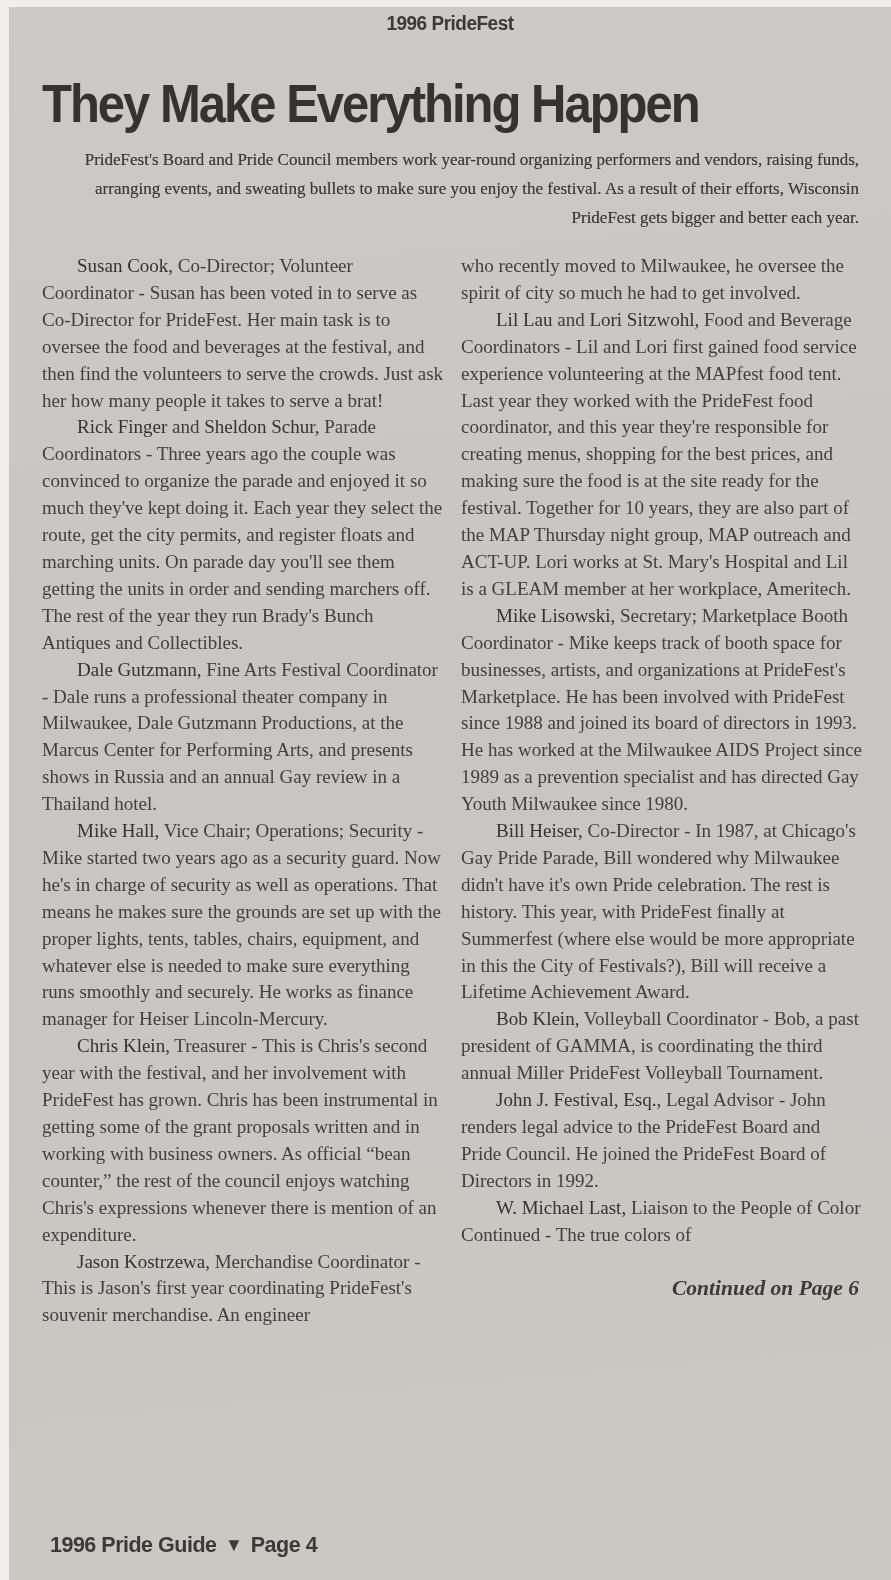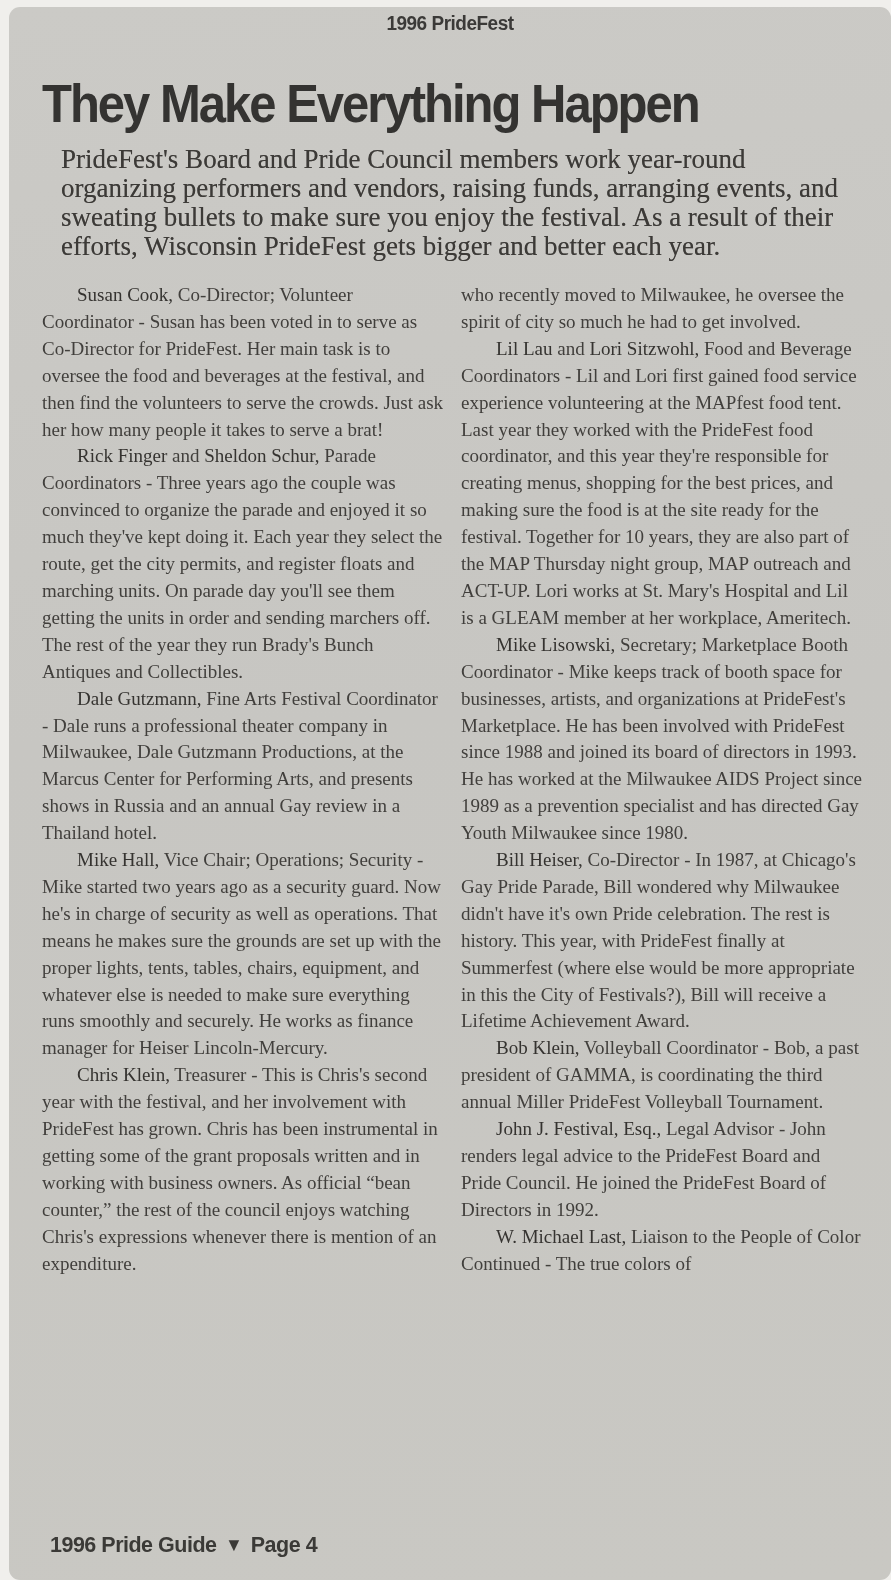--- a/index.html
+++ b/index.html
@@ -6,21 +6,20 @@
     margin: 0; padding: 0;
     width: 891px; height: 1580px;
     background: #f0efec;
     overflow: hidden;
   }
   .paper {
     position: absolute;
     left: 9px; top: 7px; right: 0; bottom: 0;
     background: linear-gradient(175deg, #cbcac6 0%, #c7c6c2 45%, #c9c8c3 100%);
     color: #403e3b;
-    border-radius: 11px;
   }
   .scan-header {
     text-align: center;
     font-family: "Liberation Sans", sans-serif;
     font-weight: 700;
     font-size: 19px;
     letter-spacing: -0.5px;
     color: #3b3a38;
     padding-top: 6px;
     transform: scaleY(1.05);
@@ -30,25 +29,26 @@
     font-weight: 700;
     font-size: 49px;
     letter-spacing: -2px;
     color: #343331;
     margin: 38px 0 0 33px;
     transform: scaleY(1.08);
     transform-origin: left top;
   }
   .intro {
     font-family: "Liberation Serif", serif;
-    font-size: 27px;
+    font-size: 17px;
     line-height: 29px;
     color: #3c3a37;
     margin: 16px 32px 0 52px;
     text-shadow: 0 0 0.6px rgba(50,48,45,0.55);
+    text-align: right;
   }
   .columns {
     display: flex;
     gap: 17px;
     margin: 21px 28px 0 33px;
   }
   .col { flex: 1; }
   .body-para {
     font-family: "Liberation Serif", serif;
     font-size: 19px;
@@ -99,32 +99,34 @@
   <p class="intro">PrideFest's Board and Pride Council members work year-round organizing performers and vendors, raising funds, arranging events, and sweating bullets to make sure you enjoy the festival. As a result of their efforts, Wisconsin PrideFest gets bigger and better each year.</p>
 
   <div class="columns">
     <div class="col">
       <div>
           <p class="body-para"><span class="person">Susan Cook,</span><span> Co-Director; Volunteer Coordinator - Susan has been voted in to serve as Co-Director for PrideFest. Her main task is to oversee the food and beverages at the festival, and then find the volunteers to serve the crowds. Just ask her how many people it takes to serve a brat!</span></p>
           <p class="body-para"><span class="person">Rick Finger</span><span> and </span><span class="person">Sheldon Schur,</span><span> Parade Coordinators - Three years ago the couple was convinced to organize the parade and enjoyed it so much they've kept doing it. Each year they select the route, get the city permits, and register floats and marching units. On parade day you'll see them getting the units in order and sending marchers off. The rest of the year they run Brady's Bunch Antiques and Collectibles.</span></p>
           <p class="body-para"><span class="person">Dale Gutzmann,</span><span> Fine Arts Festival Coordinator - Dale runs a professional theater company in Milwaukee, Dale Gutzmann Productions, at the Marcus Center for Performing Arts, and presents shows in Russia and an annual Gay review in a Thailand hotel.</span></p>
           <p class="body-para"><span class="person">Mike Hall,</span><span> Vice Chair; Operations; Security - Mike started two years ago as a security guard. Now he's in charge of security as well as operations. That means he makes sure the grounds are set up with the proper lights, tents, tables, chairs, equipment, and whatever else is needed to make sure everything runs smoothly and securely. He works as finance manager for Heiser Lincoln-Mercury.</span></p>
           <p class="body-para"><span class="person">Chris Klein,</span><span> Treasurer - This is Chris's second year with the festival, and her involvement with PrideFest has grown. Chris has been instrumental in getting some of the grant proposals written and in working with business owners. As official “bean counter,” the rest of the council enjoys watching Chris's expressions whenever there is mention of an expenditure.</span></p>
+          <p class="body-para"><span class="person">Jason Kostrzewa,</span><span> Merchandise Coordinator - This is Jason's first year coordinating PrideFest's souvenir merchandise. An engineer</span></p>
         </div>
     </div>
     <div class="col">
       <div>
           <p class="body-para no-indent"><span>who recently moved to Milwaukee, he oversee the spirit of city so much he had to get involved.</span></p>
           <p class="body-para"><span class="person">Lil Lau</span><span> and </span><span class="person">Lori Sitzwohl,</span><span> Food and Beverage Coordinators - Lil and Lori first gained food service experience volunteering at the MAPfest food tent. Last year they worked with the PrideFest food coordinator, and this year they're responsible for creating menus, shopping for the best prices, and making sure the food is at the site ready for the festival. Together for 10 years, they are also part of the MAP Thursday night group, MAP outreach and ACT-UP. Lori works at St. Mary's Hospital and Lil is a GLEAM member at her workplace, Ameritech.</span></p>
           <p class="body-para"><span class="person">Mike Lisowski,</span><span> Secretary; Marketplace Booth Coordinator - Mike keeps track of booth space for businesses, artists, and organizations at PrideFest's Marketplace. He has been involved with PrideFest since 1988 and joined its board of directors in 1993. He has worked at the Milwaukee AIDS Project since 1989 as a prevention specialist and has directed Gay Youth Milwaukee since 1980.</span></p>
           <p class="body-para"><span class="person">Bill Heiser,</span><span> Co-Director - In 1987, at Chicago's Gay Pride Parade, Bill wondered why Milwaukee didn't have it's own Pride celebration. The rest is history. This year, with PrideFest finally at Summerfest (where else would be more appropriate in this the City of Festivals?), Bill will receive a Lifetime Achievement Award.</span></p>
           <p class="body-para"><span class="person">Bob Klein,</span><span> Volleyball Coordinator - Bob, a past president of GAMMA, is coordinating the third annual Miller PrideFest Volleyball Tournament.</span></p>
           <p class="body-para"><span class="person">John J. Festival, Esq.,</span><span> Legal Advisor - John renders legal advice to the PrideFest Board and Pride Council. He joined the PrideFest Board of Directors in 1992.</span></p>
           <p class="body-para"><span class="person">W. Michael Last,</span><span> Liaison to the People of Color Continued - The true colors of</span></p>
         </div>
+      <div class="continued">Continued on Page 6</div>
     </div>
   </div>
 
   <div class="page-footer">
     <span>1996 Pride Guide</span>
     <span class="tri">▼</span>
     <span>Page 4</span>
   </div>
 
 </div>

